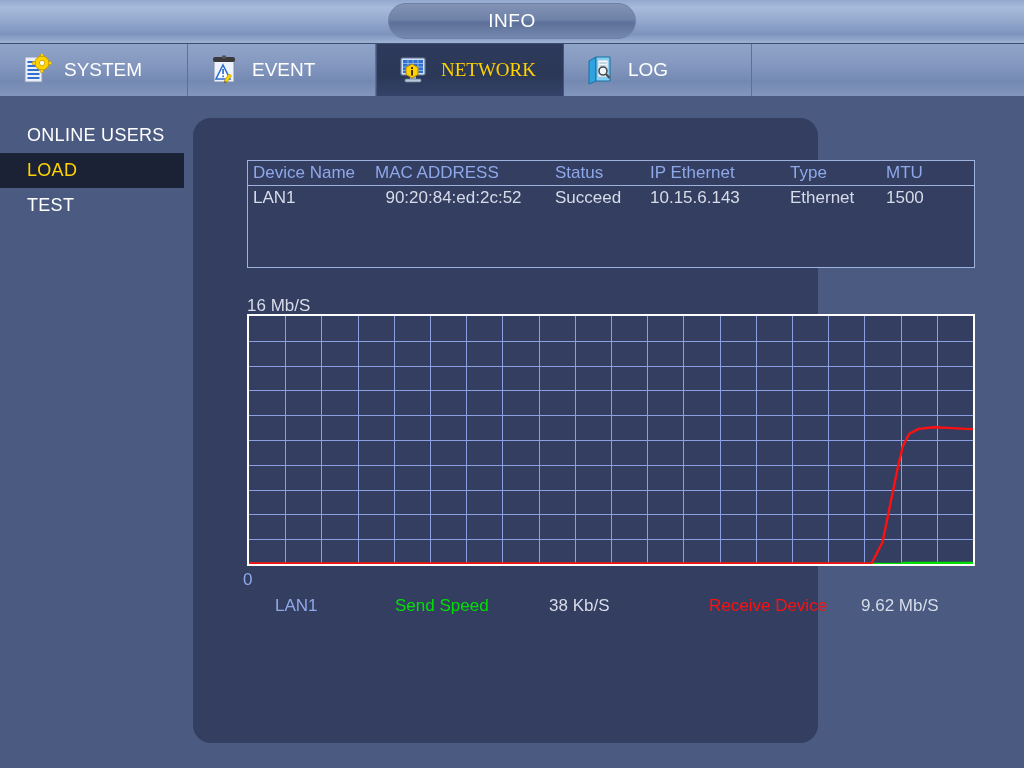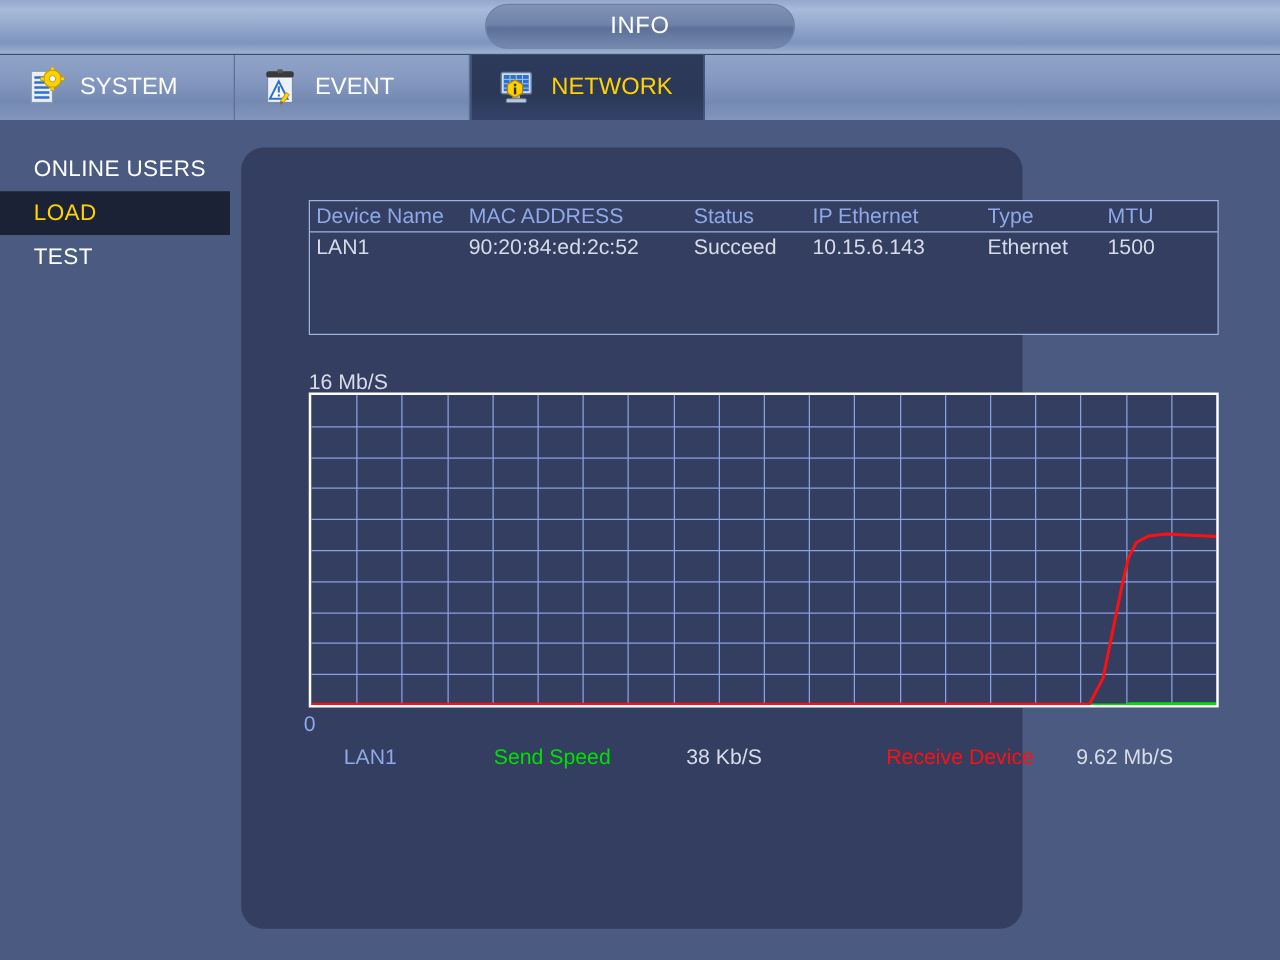--- a/index.html
+++ b/index.html
@@ -67,21 +67,21 @@
   .tab.active {
     background: linear-gradient(to bottom, #2d3a5c 0%, #2b3856 60%, #34426a 100%);
     border-right: 1px solid #46547c;
     border-left: 1px solid #46547c;
   }
   .tab .tab-label {
     color: #ffffff;
     font-size: 19px;
     white-space: nowrap;
   }
-  .tab.active .tab-label { color: #ffd200; }
+  .tab.active .tab-label { color: #ffd200; font-family: Liberation Serif, serif; }
   .tab-spacer {
     flex: 1;
     background: linear-gradient(to bottom, #90a3c8 0%, #869ac1 35%, #7489b2 72%, #8396bc 100%);
   }
   .tab-icon { width: 30px; height: 32px; flex: 0 0 30px; position: relative; }
 
   
   .body-area {
     position: absolute;
     left: 0; top: 96px;
@@ -139,21 +139,21 @@
     border-bottom: 1px solid #9fb2de;
     height: 25px;
   }
   .dev-body { color: #d7dce8; }
   .c-name   { width: 122px; }
   .c-mac    { width: 180px; }
   .c-status { width: 95px; }
   .c-ip     { width: 140px; }
   .c-type   { width: 96px; }
   .c-mtu    { width: 60px; }
-  .dev-body .c-mac { text-align: left; padding-right: 23px; }
+  .dev-body .c-mac { text-align: center; padding-right: 23px; }
 
   
   .chart-max {
     position: absolute;
     left: 54px; top: 178px;
     color: #d7dce8;
     font-size: 17px;
   }
   .chart-wrap {
     position: absolute;
@@ -274,20 +274,36 @@
           <g transform="translate(13,17)">
             <polygon points="0,-7 6,-3.5 6,3.5 0,7 -6,3.5 -6,-3.5" fill="#ffd200" stroke="#b48600" stroke-width="1"></polygon>
             <rect x="-0.9" y="-4" width="1.9" height="2" fill="#3a2c00"></rect>
             <rect x="-0.9" y="-1" width="1.9" height="5.5" fill="#3a2c00"></rect>
           </g>
         </svg>
       </span>
       <span class="tab-label">NETWORK</span>
     </div>
 
+    <div class="tab">
+      <span class="tab-icon">
+        <svg width="30" height="32" viewBox="0 0 30 32">
+          <polygon points="3,7 10,3 10,27 3,30" fill="#2fa3e0" stroke="#1b6fa0" stroke-width="1"></polygon>
+          <polygon points="10,3 24,3 24,27 10,27" fill="#7fd0f4" stroke="#1b6fa0" stroke-width="1"></polygon>
+          <rect x="12" y="6" width="10" height="17" fill="#eef7fd" stroke="#9ec7dd" stroke-width="0.8"></rect>
+          <g stroke="#8fa8c0" stroke-width="0.9">
+            <line x1="13.5" y1="9" x2="20.5" y2="9"></line>
+            <line x1="13.5" y1="12" x2="20.5" y2="12"></line>
+          </g>
+          <circle cx="17" cy="17" r="4" fill="none" stroke="#4a4a4a" stroke-width="1.6"></circle>
+          <line x1="20" y1="20" x2="23.5" y2="24" stroke="#4a4a4a" stroke-width="2"></line>
+        </svg>
+      </span>
+      <span class="tab-label">LOG</span>
+    </div>
 
     <div class="tab-spacer"></div>
   </div>
 
   <div class="body-area">
 
     <div class="sidebar">
       <div class="side-item">
         <span>ONLINE USERS</span>
       </div>

